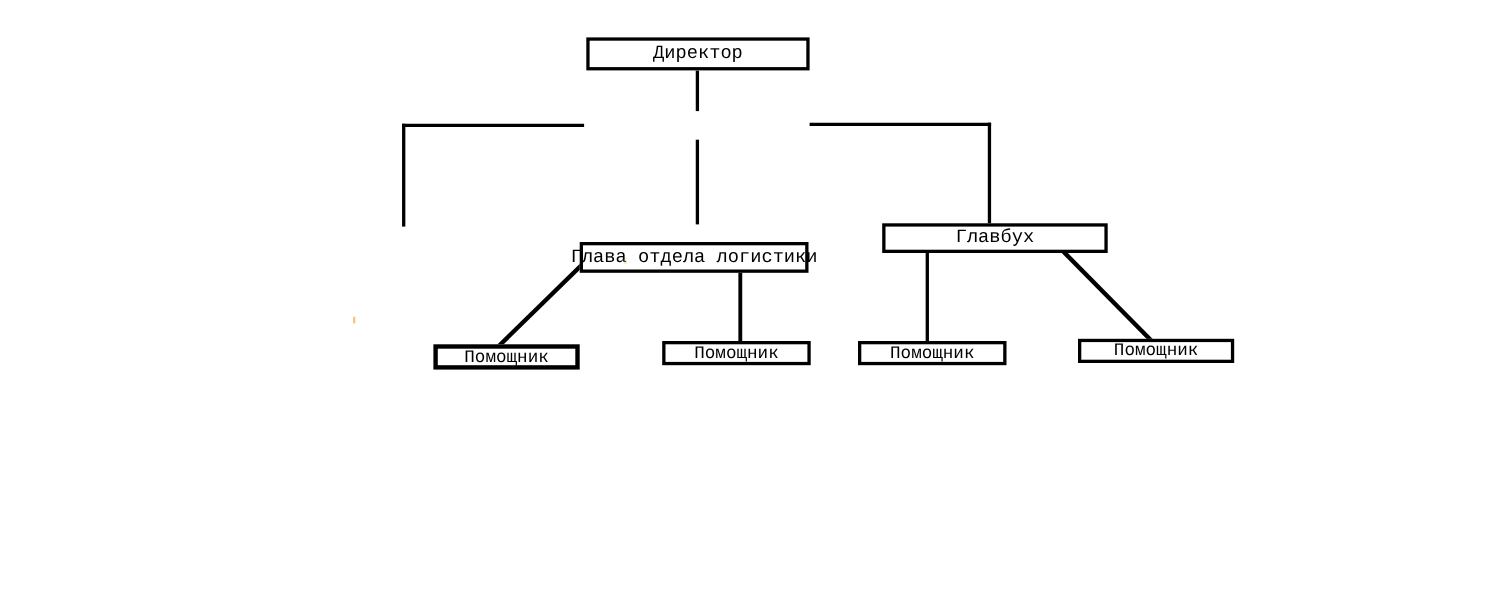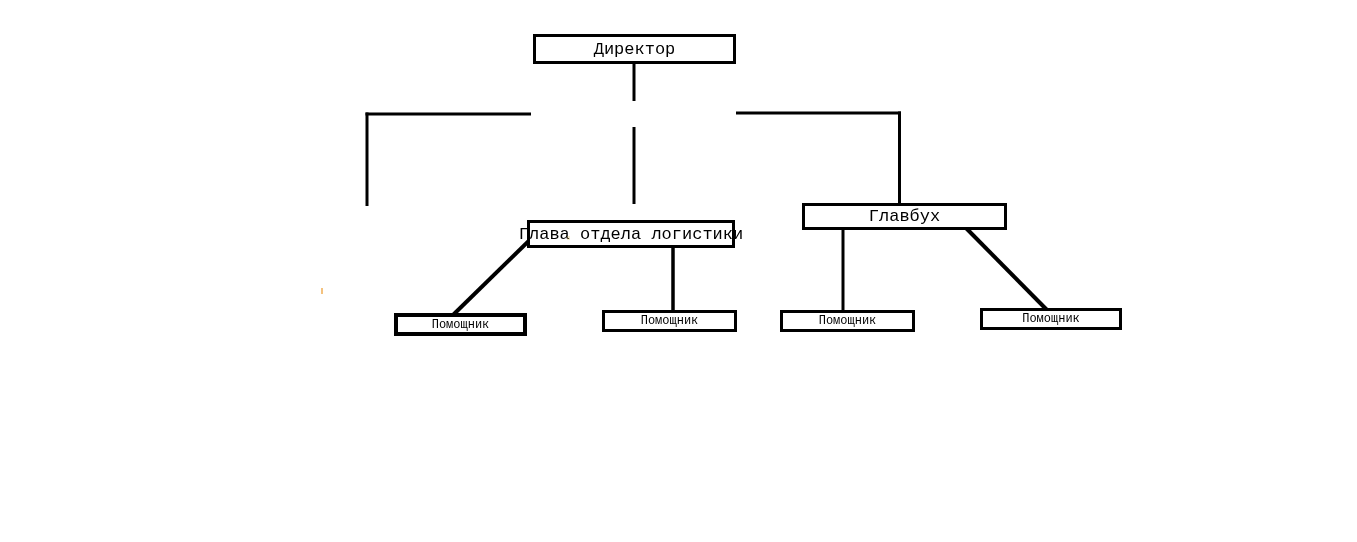--- a/index.html
+++ b/index.html
@@ -29,21 +29,21 @@
     color: #000000;
     display: flex;
     align-items: center;
     justify-content: center;
     z-index: 2;
     font-size: 17px;
     line-height: 1;
     white-space: nowrap;
   }
   .node.small {
-    font-size: 12px;
+    font-size: 16px;
   }
   .artifact {
     position: absolute;
     z-index: 3;
   }
   .artifact.orange {
     left: 321px;
     top: 288px;
     width: 2px;
     height: 6px;

